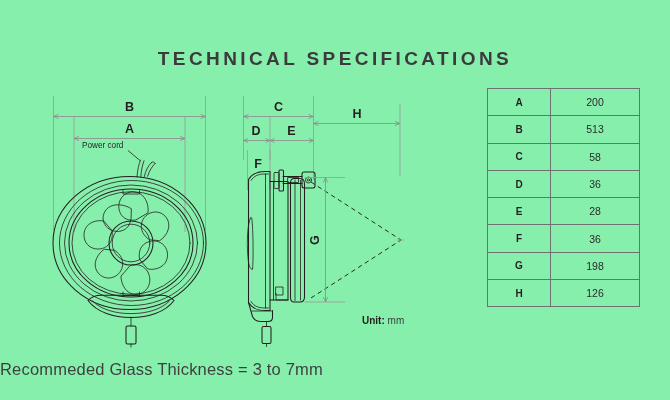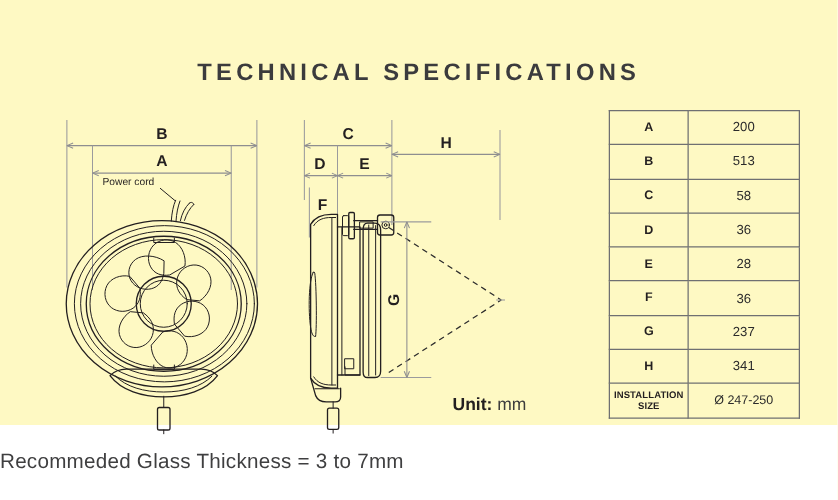--- a/index.html
+++ b/index.html
@@ -12,22 +12,22 @@
     height: 400px;
     position: relative;
     overflow: hidden;
     font-family: "Liberation Sans", sans-serif;
     color: #231f20;
   }
   #page {
     position: absolute;
     left: 0; top: 0;
     width: 670px;
-    height: 340px;
-    background: #fef9c3;
+    height: 400px;
+    background: #86efac;
   }
 
   
   .title {
     position: absolute;
     left: 0;
     top: 48px;
     width: 670px;
     text-align: center;
     font-size: 19px;
@@ -44,21 +44,21 @@
     top: 0;
     width: 670px;
     height: 400px;
   }
 
   
   .unit-note {
     position: absolute;
     left: 362px;
     top: 315px;
-    font-size: 14px;
+    font-size: 10px;
     color: #231f20;
     white-space: nowrap;
   }
   .unit-note .lbl { font-weight: bold; }
   .unit-note .val { font-weight: normal; color: #3c3c3c; }
 
   
   .footer-note {
     position: absolute;
     left: 0;
@@ -327,29 +327,22 @@
       <tr>
         <td class="key">E</td>
         <td class="val">28</td>
       </tr>
       <tr>
         <td class="key">F</td>
         <td class="val">36</td>
       </tr>
       <tr>
         <td class="key">G</td>
-        <td class="val">237</td>
+        <td class="val">198</td>
       </tr>
       <tr>
         <td class="key">H</td>
-        <td class="val">341</td>
-      </tr>
-      <tr class="install">
-        <td class="key">
-          <span>INSTALLATION</span><br>
-          <span>SIZE</span>
-        </td>
-        <td class="val">Ø 247-250</td>
+        <td class="val">126</td>
       </tr>
     </tbody>
   </table>
 
 </div>
 
 </body></html>

